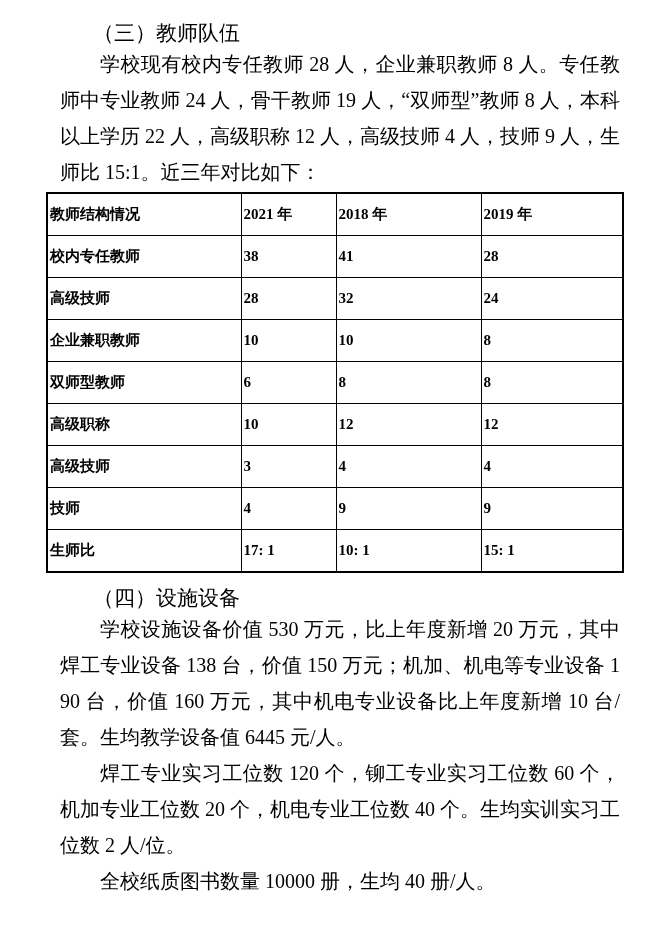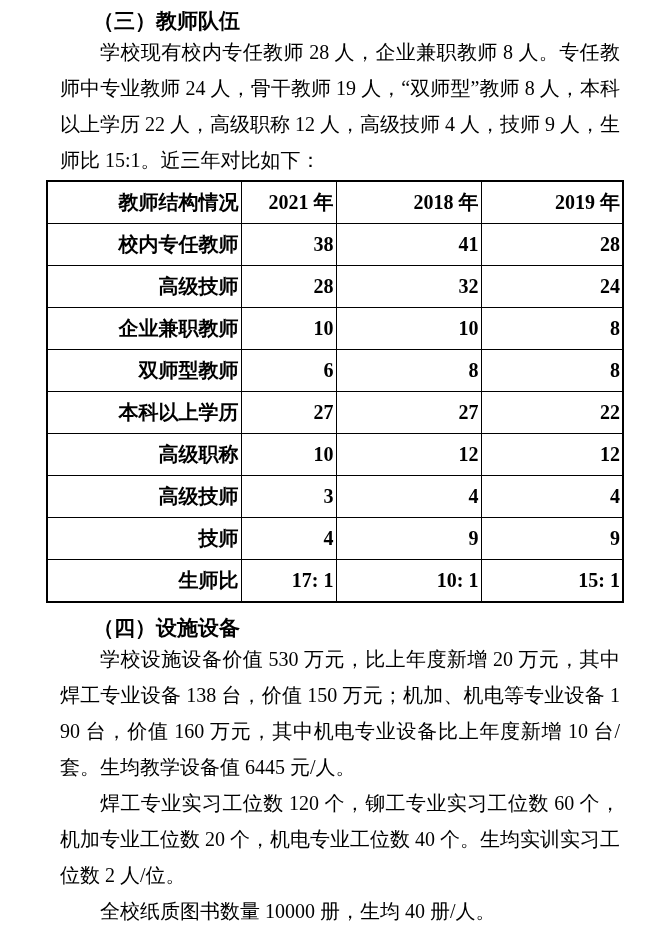--- a/index.html
+++ b/index.html
@@ -7,23 +7,23 @@
     position: relative;
     width: 660px;
     height: 930px;
     overflow: hidden;
     background: #ffffff;
     color: #000000;
     font-family: "Liberation Serif", "DejaVu Serif", serif;
   }
   .section-heading {
     font-size: 21px;
-    font-weight: bold;
+    font-weight: normal;
     line-height: 26px;
-    margin: 8px 40px 0 60px;
+    margin: 20px 40px 0 60px;
     text-indent: 33px;
   }
   .section-heading.second { margin-top: 12px; }
   .para {
     font-size: 20px;
     line-height: 36px;
     margin: 0 40px 0 60px;
     text-align: justify;
     text-indent: 40px;
     word-break: break-all;
@@ -31,23 +31,23 @@
   table.doc-table {
     border-collapse: collapse;
     margin: 2px 0 0 46px;
     width: 576px;
     table-layout: fixed;
     border: 2px solid #000000;
   }
   table.doc-table th, table.doc-table td {
     border: 1px solid #000000;
     height: 41px;
-    text-align: right;
+    text-align: left;
     vertical-align: middle;
-    font-size: 20px;
+    font-size: 15px;
     padding: 0 2px;
     overflow: hidden;
   }
   table.doc-table th { font-weight: bold; }
   table.doc-table td { font-weight: bold; }
 </style>
 </head>
 <body>
 
 <div class="page">
@@ -89,26 +89,20 @@
         <td>10</td>
         <td>8</td>
       </tr>
       <tr>
         <td>双师型教师</td>
         <td>6</td>
         <td>8</td>
         <td>8</td>
       </tr>
       <tr>
-        <td>本科以上学历</td>
-        <td>27</td>
-        <td>27</td>
-        <td>22</td>
-      </tr>
-      <tr>
         <td>高级职称</td>
         <td>10</td>
         <td>12</td>
         <td>12</td>
       </tr>
       <tr>
         <td>高级技师</td>
         <td>3</td>
         <td>4</td>
         <td>4</td>

